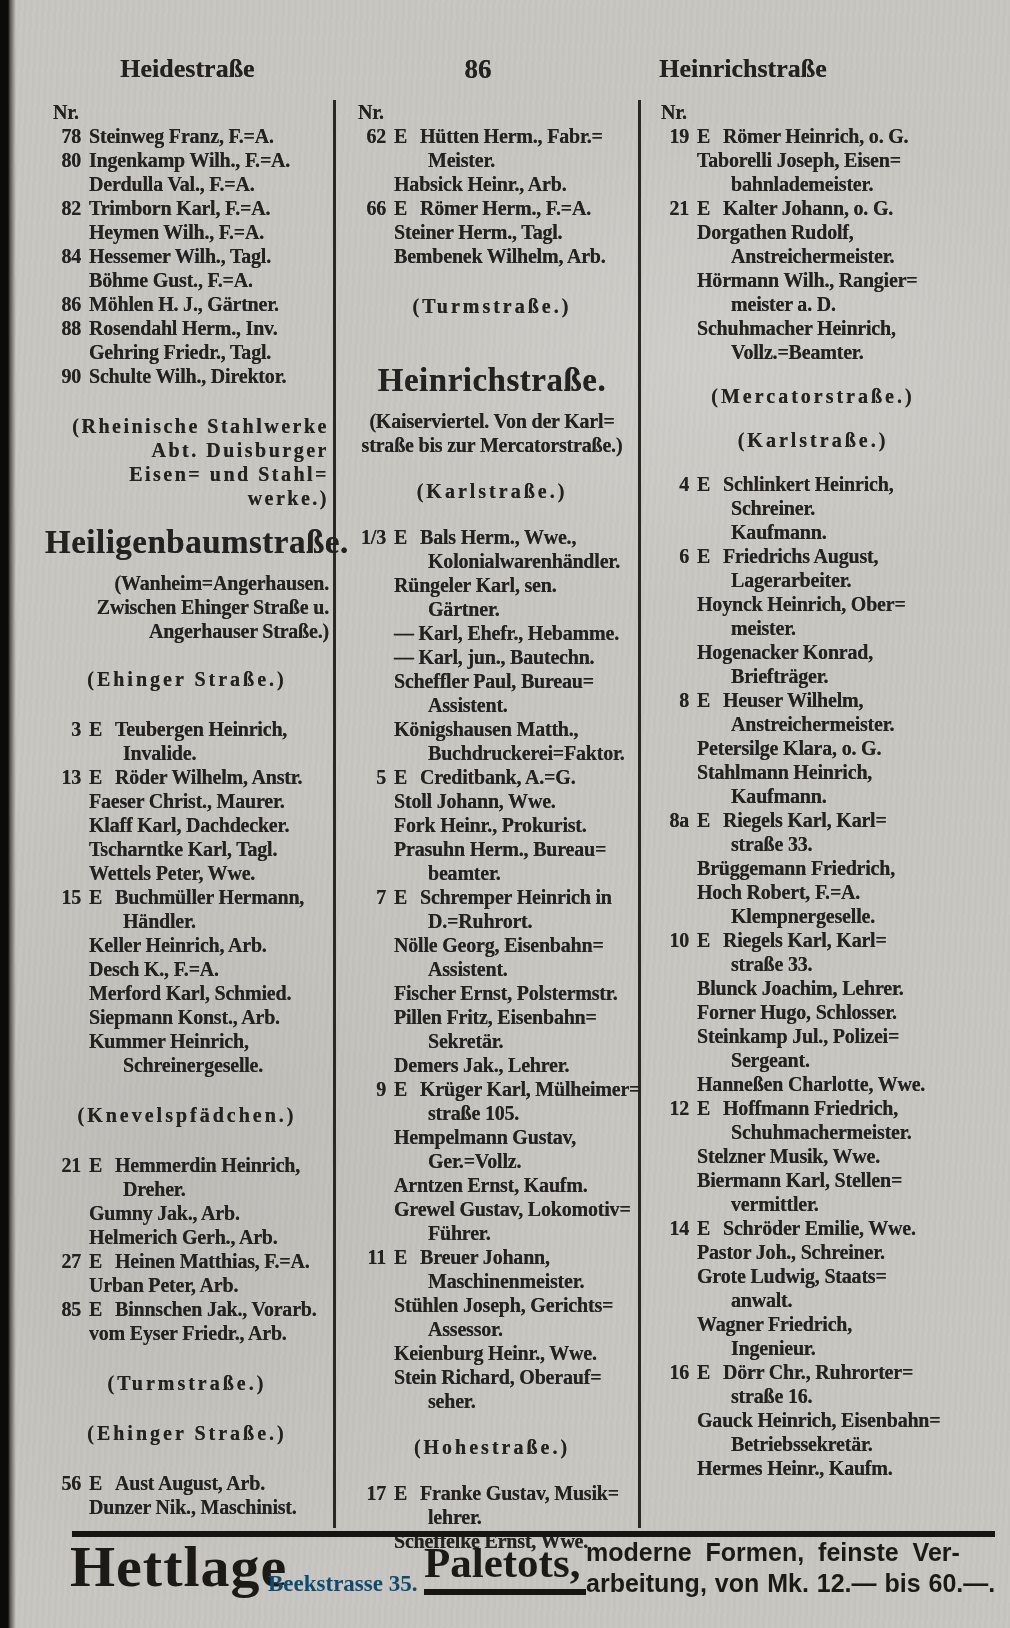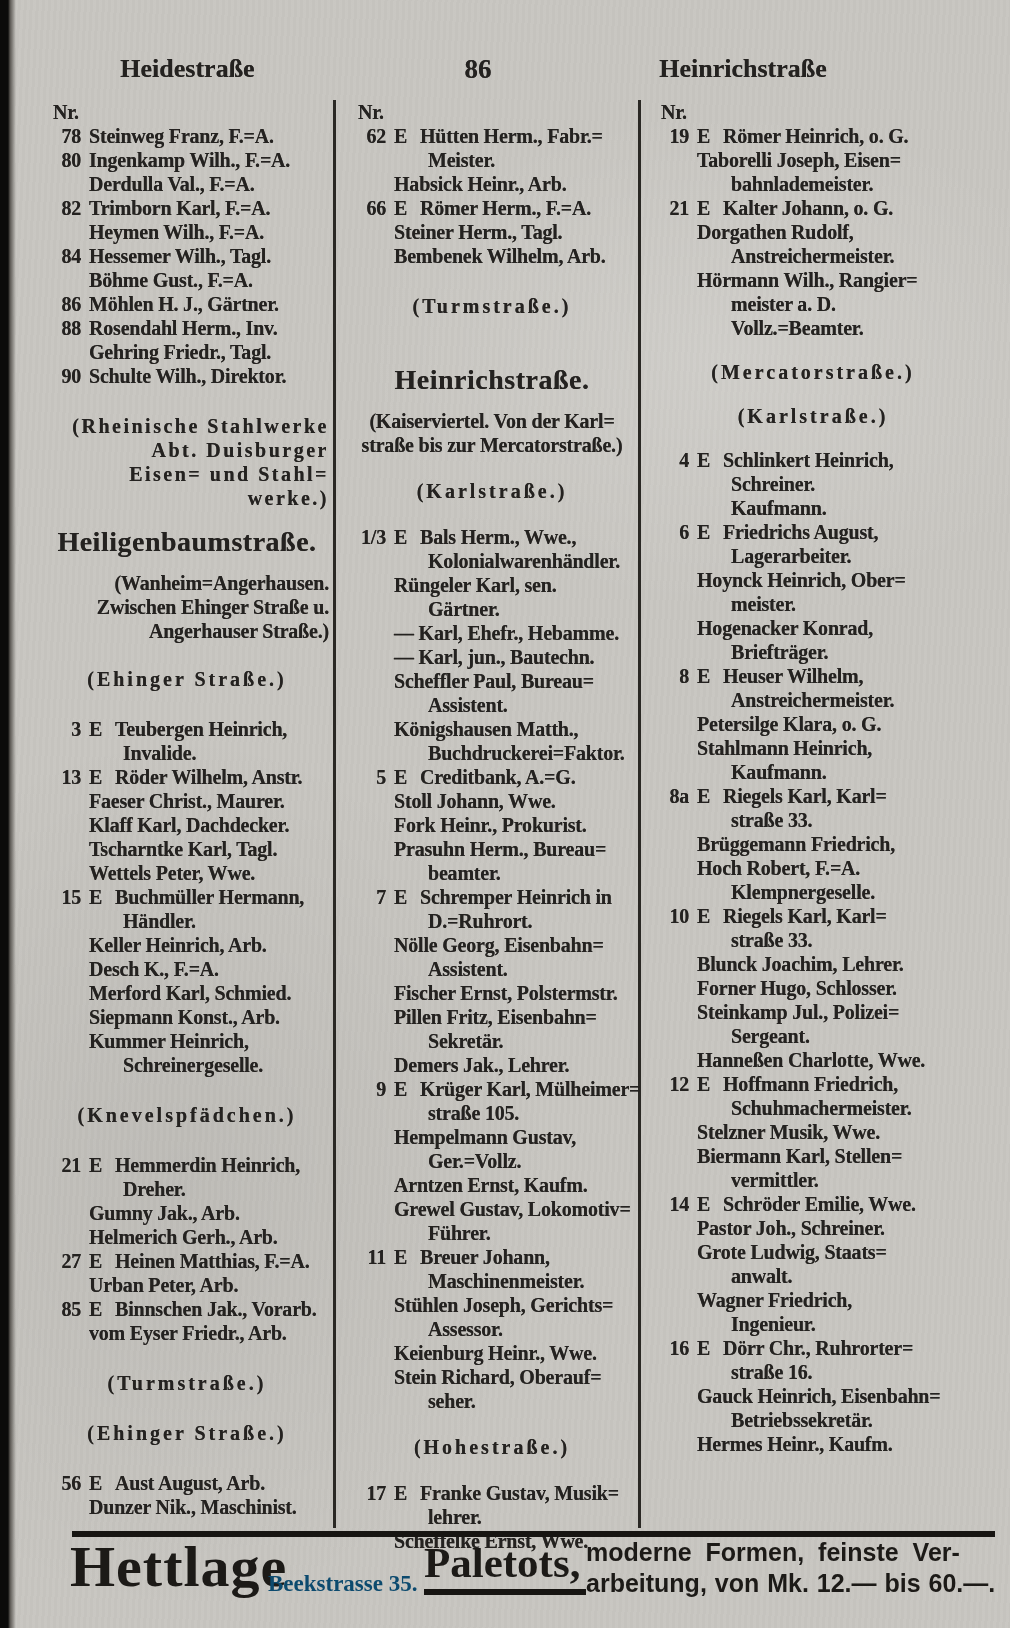--- a/index.html
+++ b/index.html
@@ -42,21 +42,21 @@
   .emark{width:18px;margin-left:8px;flex:none;}
   .t{margin-left:8px;}
   .res{margin-left:44px;white-space:nowrap;}
   .wrap{margin-left:78px;white-space:nowrap;}
   .center{text-align:center;}
   .sp{letter-spacing:3px;}
   .note{text-align:right;}
   .note.sp{letter-spacing:2.5px;}
   .note.left{text-align:center;}
   .street-heading{
-    text-align:center;font-size:28px;line-height:34px;margin:15px 0 12px;
+    text-align:center;font-size:33px;line-height:34px;margin:15px 0 12px;
     letter-spacing:.5px;
   }
   .gap{height:22px;}
   .rule{position:absolute;left:72px;top:1531px;width:923px;height:6px;background:#171512;}
   .ad-brand{
     position:absolute;left:70px;top:1536px;font-size:58px;line-height:62px;
     font-weight:700;letter-spacing:1px;color:#1c1a17;
   }
   .ad-addr{position:absolute;left:268px;top:1571px;font-size:23px;font-weight:700;color:#0c4a6e;}
   .ad-prod{
@@ -296,20 +296,21 @@
       <div class="wrap">bahnlademeister.</div>
       <div class="line">
         <span class="num">21</span>
         <span class="emark">E</span>
         <span class="t">Kalter Johann, o. G.</span>
       </div>
       <div class="res">Dorgathen Rudolf,</div>
       <div class="wrap">Anstreichermeister.</div>
       <div class="res">Hörmann Wilh., Rangier=</div>
       <div class="wrap">meister a. D.</div>
+      <div class="res">Schuhmacher Heinrich,</div>
       <div class="wrap">Vollz.=Beamter.</div>
       <div class="gap" style="height: 20px;"></div>
       <div class="center sp">(Mercatorstraße.)</div>
       <div class="gap" style="height: 20px;"></div>
       <div class="center sp">(Karlstraße.)</div>
       <div class="gap" style="height: 20px;"></div>
       <div class="line">
         <span class="num">4</span>
         <span class="emark">E</span>
         <span class="t">Schlinkert Heinrich,</span>

